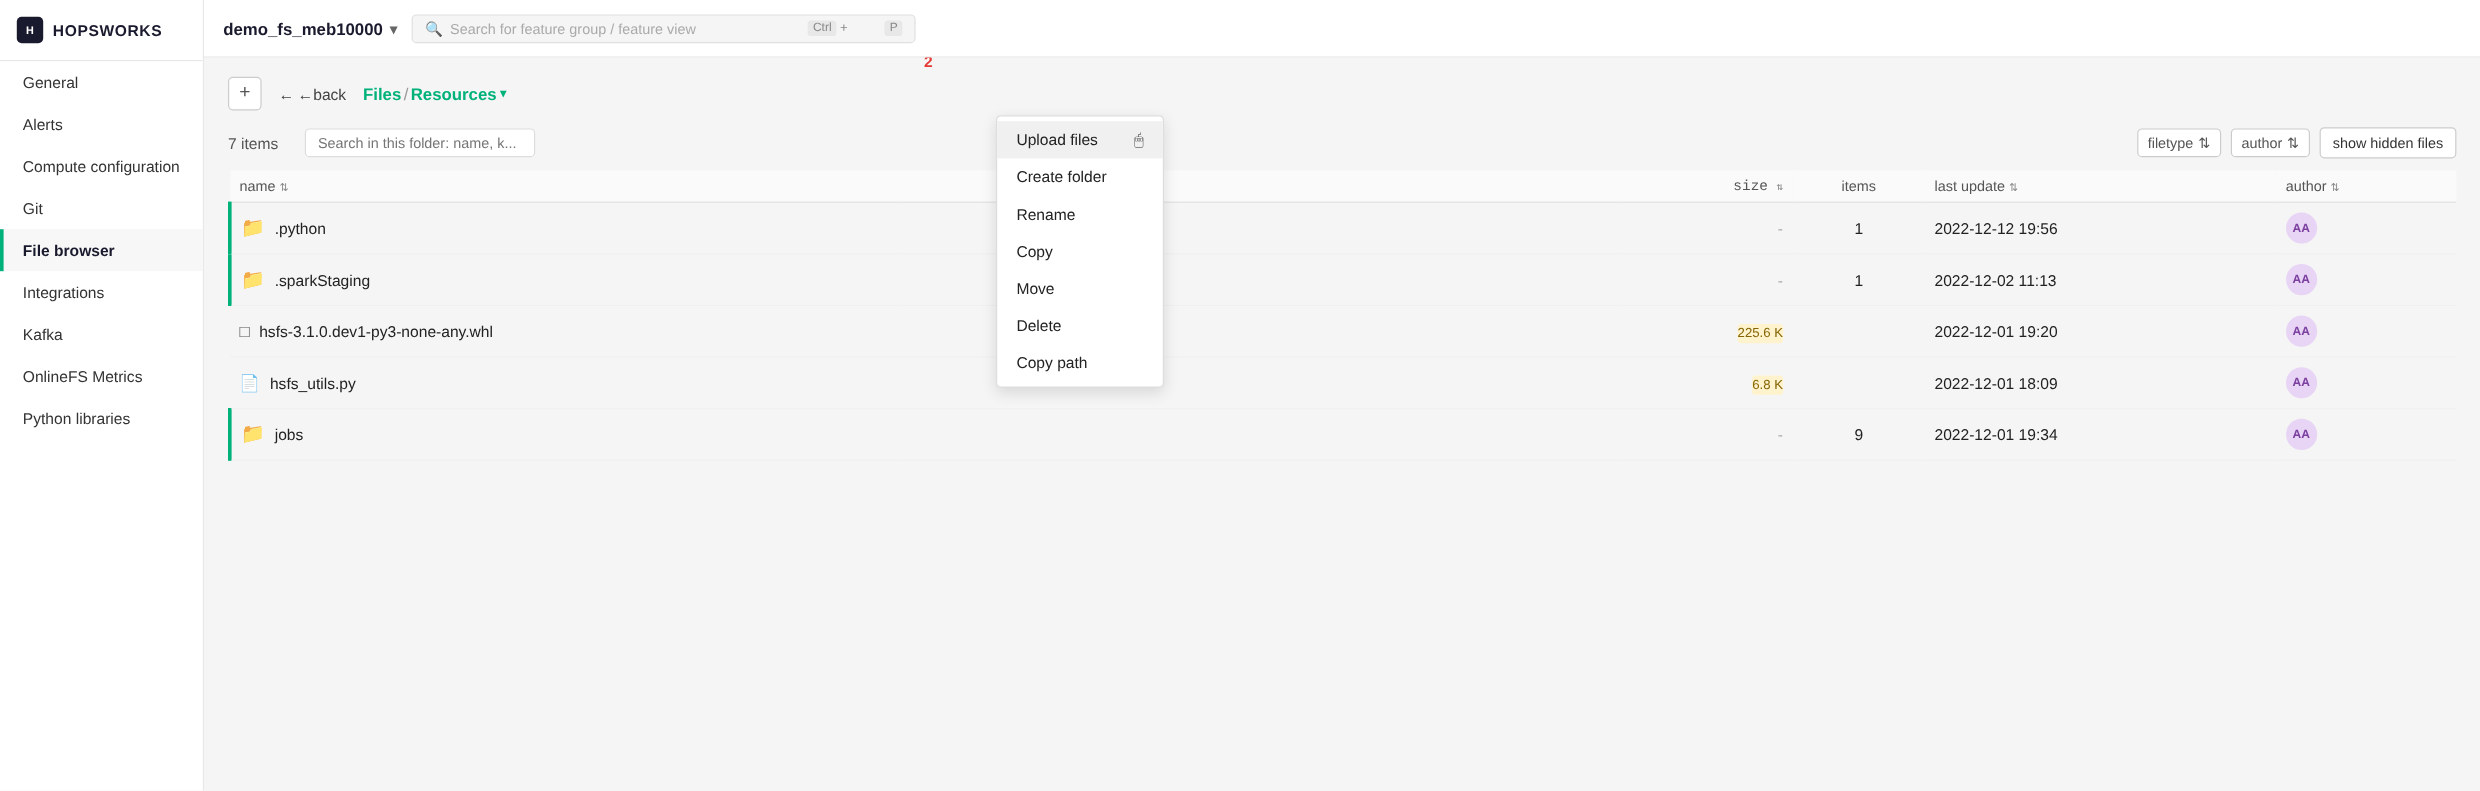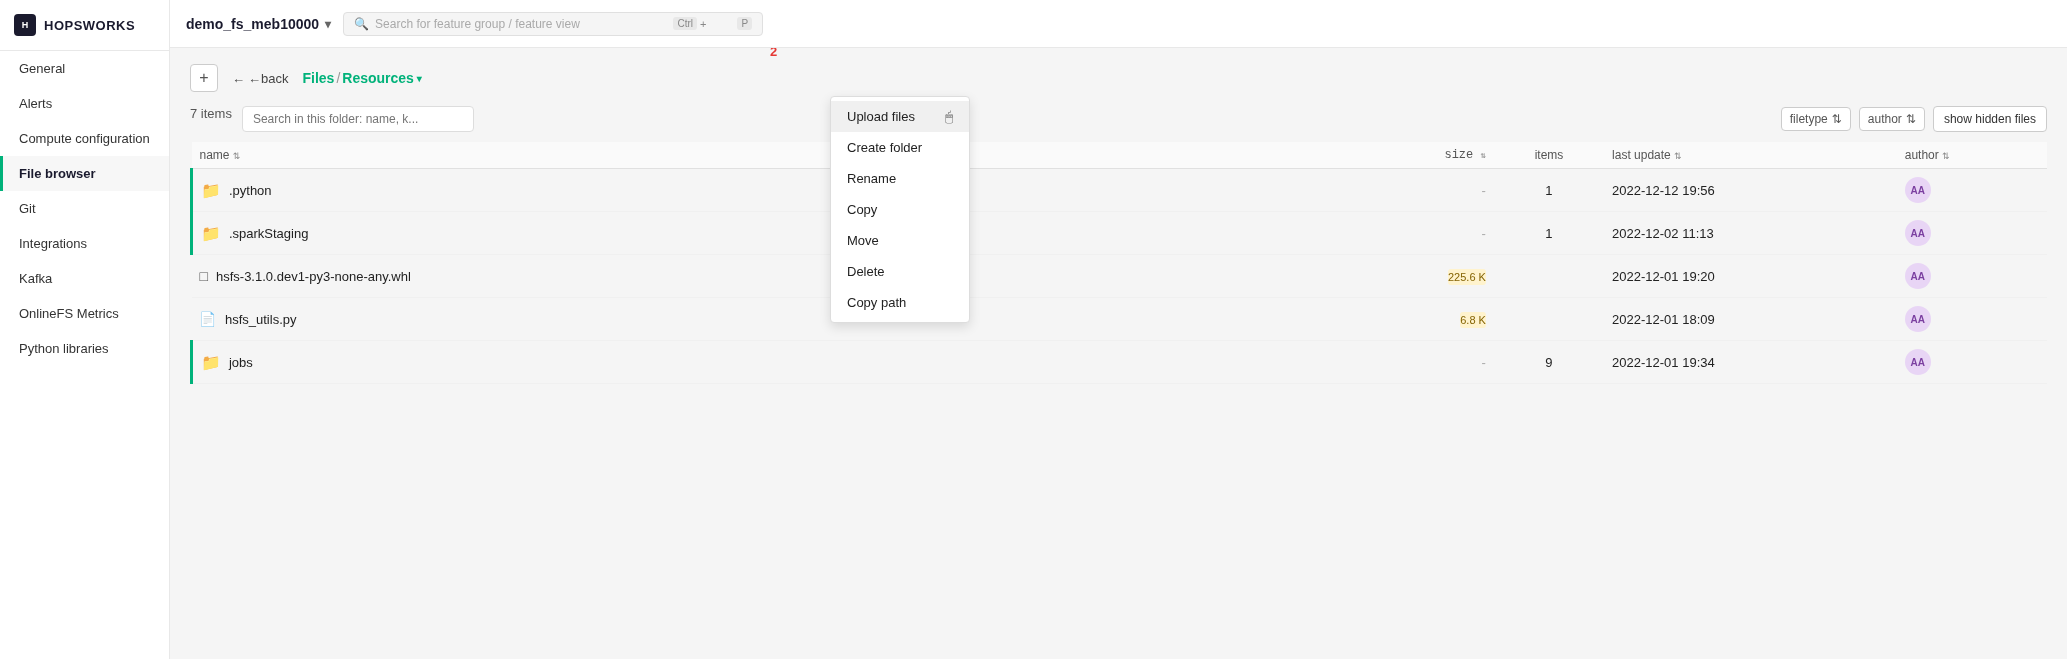--- a/index.html
+++ b/index.html
@@ -189,32 +189,33 @@
       padding: 8px 16px;
       cursor: pointer;
       font-size: 13px;
       color: #222;
     }
     .dropdown-item.active-hover { background: #f0f0f0; }
 
     
     .filter-bar {
       display: flex;
-      gap: 10px;
+      align-items: center;
+      gap: 22px;
       margin-bottom: 10px;
     }
     .item-count { font-size: 13px; color: #555; }
     .search-folder {
       border: 1px solid #ddd;
       border-radius: 4px;
       padding: 4px 10px;
       font-size: 12px;
       color: #999;
       background: #fff;
-      width: 232px;
+      width: 192px;
     }
     .filter-right {
       margin-left: auto;
       display: flex;
       align-items: center;
       gap: 8px;
     }
     .filter-select {
       border: 1px solid #ccc;
       background: #fff;
@@ -294,22 +295,22 @@
 
 <div class="sidebar">
   <div class="sidebar-logo">
     <div class="logo-icon">H</div>
     <span class="logo-text">HOPSWORKS</span>
   </div>
   <div id="sidebar-items-container">
       <div class="sidebar-item">General</div>
       <div class="sidebar-item">Alerts</div>
       <div class="sidebar-item">Compute configuration</div>
+      <div class="sidebar-item">Git</div>
       <div class="sidebar-item active">File browser</div>
-      <div class="sidebar-item">Git</div>
       <div class="sidebar-item">Integrations</div>
       <div class="sidebar-item">Kafka</div>
       <div class="sidebar-item">OnlineFS Metrics</div>
       <div class="sidebar-item">Python libraries</div>
     </div>
 </div>
 
 <div class="main-area">
 
   <div class="topbar">

